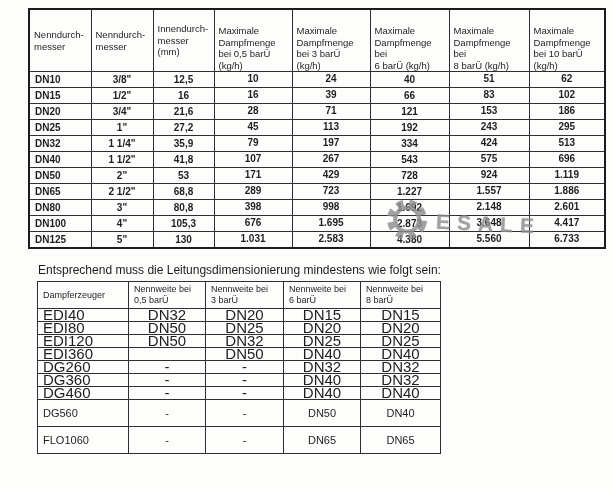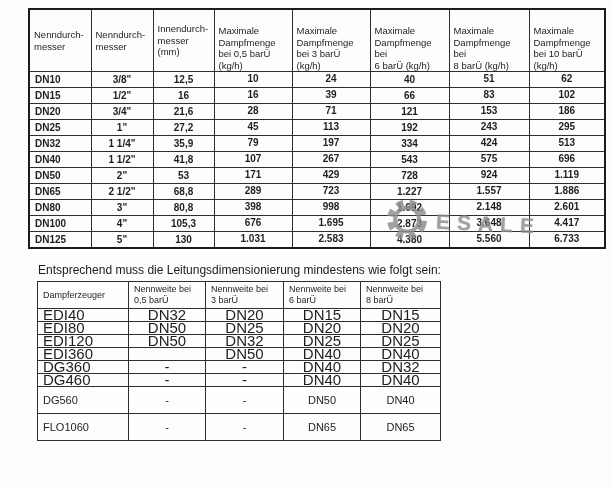--- a/index.html
+++ b/index.html
@@ -317,20 +317,27 @@
           <td>DN25</td>
         </tr>
         <tr>
           <td>EDI360</td>
           <td></td>
           <td>DN50</td>
           <td>DN40</td>
           <td>DN40</td>
         </tr>
         <tr>
+          <td>DG260</td>
+          <td>-</td>
+          <td>-</td>
+          <td>DN32</td>
+          <td>DN32</td>
+        </tr>
+        <tr>
           <td>DG360</td>
           <td>-</td>
           <td>-</td>
           <td>DN40</td>
           <td>DN32</td>
         </tr>
         <tr>
           <td>DG460</td>
           <td>-</td>
           <td>-</td>

